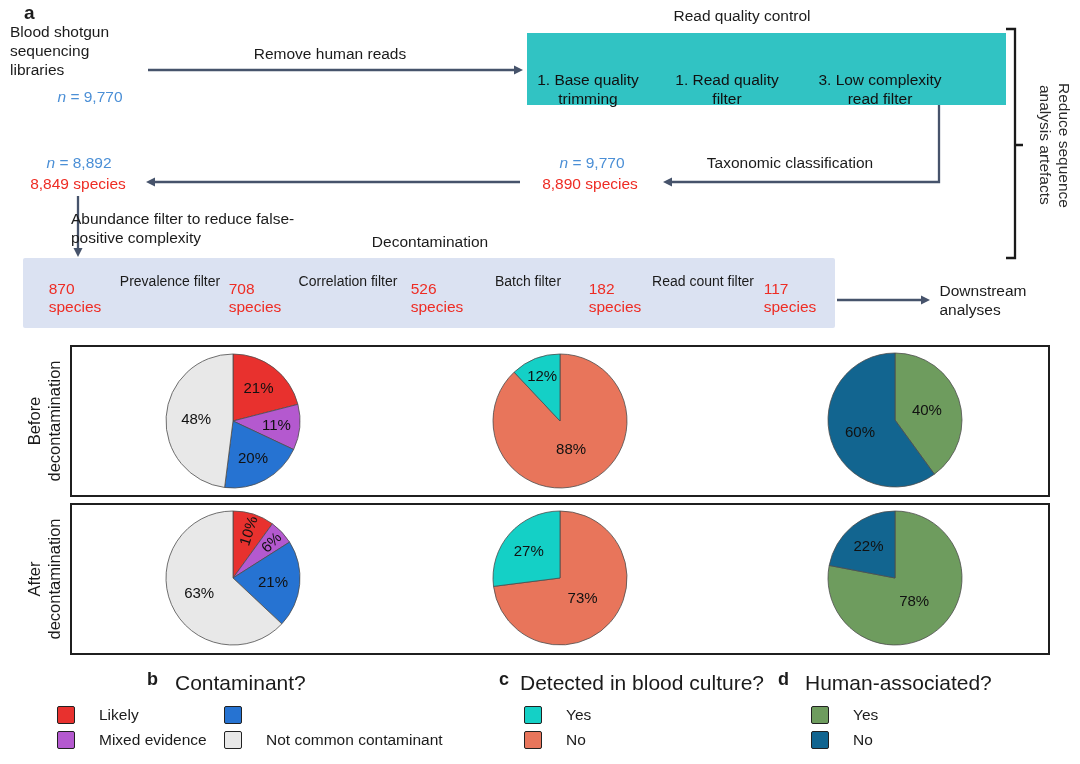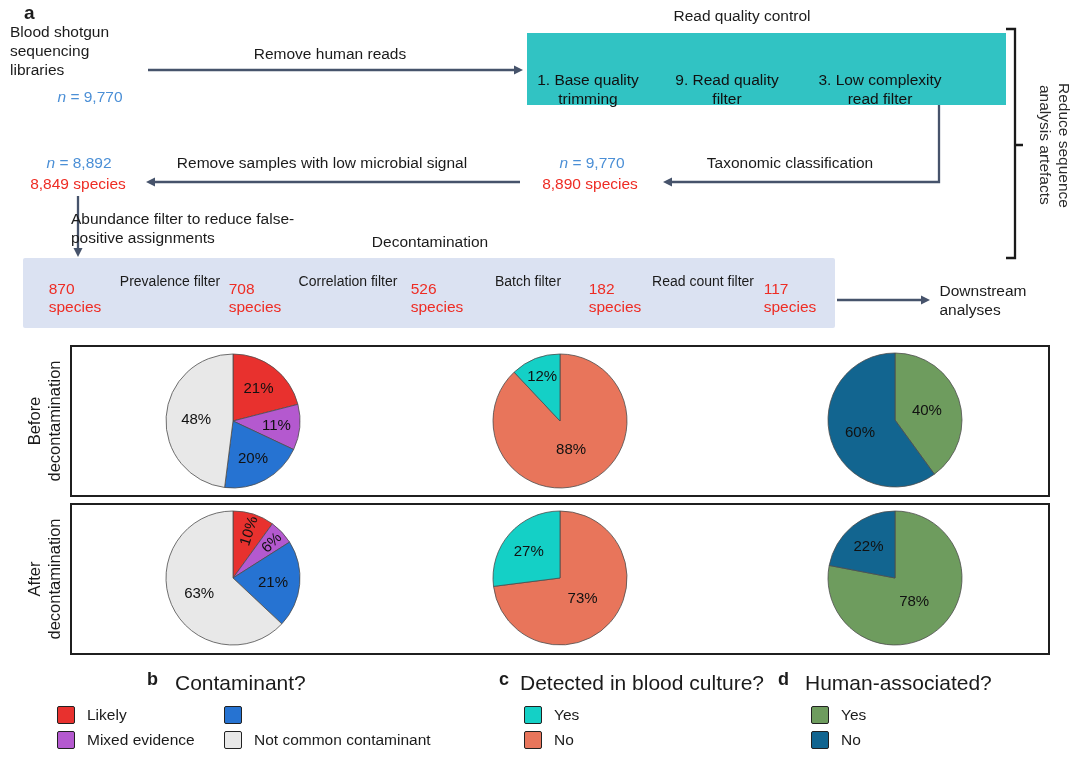--- a/index.html
+++ b/index.html
@@ -17,21 +17,21 @@
   .qc-step{position:absolute;top:50%;transform:translate(-50%,-50%);text-align:center;
            font-size:15.5px;line-height:19px;white-space:pre-line;color:#111;margin-top:20px;}
   .decon-box{background:var(--decontamination-box);left:23px;top:258px;width:812px;height:70px;border-radius:2px;}
   .stage{font-size:15.5px;line-height:17.5px;top:280px;}
   .filter-label{font-size:14px;top:273px;}
   .pie-panel{border:2.4px solid var(--panel-border);left:70px;width:975.6px;height:147.6px;}
   .row-label{font-size:16.5px;line-height:20px;text-align:center;width:210px;
              transform:translate(-50%,-50%) rotate(-90deg);}
   .side-label{writing-mode:vertical-rl;font-size:15.5px;line-height:19px;text-align:center;
               height:230px;white-space:pre-line;color:#2b2b2b;}
-  .legend-item{display:flex;align-items:center;gap:12px;height:18px;}
+  .legend-item{display:flex;align-items:center;gap:24px;height:18px;}
   .swatch{width:16px;height:16px;border:1.7px solid #222;border-radius:2px;flex:none;}
   .legend-label{font-size:15.5px;white-space:nowrap;}
   .q-title{font-size:21px;}
   svg text{font-family:"Liberation Sans","DejaVu Sans",sans-serif;}
   .arrow-line{stroke:var(--arrow);stroke-width:2.3;fill:none;}
   .arrow-head{fill:var(--arrow);}
   .bracket{stroke:var(--bracket);stroke-width:2.3;fill:none;}
 </style>
 </head>
 <body>
@@ -73,39 +73,38 @@
 sequencing
 libraries</div>
   <div class="abs flowtxt ctr nblue" style="left:90px;top:87px"><i>n</i><span> = 9,770</span></div>
 
   <div class="abs flowtxt ctr" style="left:330px;top:44px">Remove human reads</div>
 
   <div class="abs flowtxt ctr" style="left:742px;top:6px">Read quality control</div>
   <div class="abs qc-box">
     <span class="qc-step" style="left:61px">1. Base quality
 trimming</span>
-    <span class="qc-step" style="left:200px">9. Read quality
+    <span class="qc-step" style="left:200px">1. Read quality
 filter</span>
     <span class="qc-step" style="left:353px">3. Low complexity
 read filter</span>
   </div>
 
   <div class="abs side-label" style="left:1036px;top:30px">Reduce sequence
 analysis artefacts</div>
 
   <div class="abs flowtxt ctr" style="left:790px;top:153px">Taxonomic classification</div>
   <div class="abs flowtxt ctr nblue" style="left:592px;top:153px"><i>n</i><span> = 9,770</span></div>
   <div class="abs flowtxt ctr nred" style="left:590px;top:174px">8,890 species</div>
 
-  <div class="abs flowtxt ctr" style="left:322px;top:153px">Remove samples with low microbial signal</div>
   <div class="abs flowtxt ctr nblue" style="left:79px;top:153px"><i>n</i><span> = 8,892</span></div>
   <div class="abs flowtxt ctr nred" style="left:78px;top:174px">8,849 species</div>
 
   <div class="abs flowtxt ctr pre" style="left:211px;top:209px;width:280px">Abundance filter to reduce false-
-positive assignments</div>
+positive complexity</div>
 
   <div class="abs flowtxt ctr" style="left:430px;top:232px">Decontamination</div>
   <div class="abs decon-box"></div>
   <div class="abs stage ctr pre nred" style="left:75px">870
 species</div>
   <div class="abs stage ctr pre nred" style="left:255px">708
 species</div>
   <div class="abs stage ctr pre nred" style="left:437px">526
 species</div>
   <div class="abs stage ctr pre nred" style="left:615px">182

